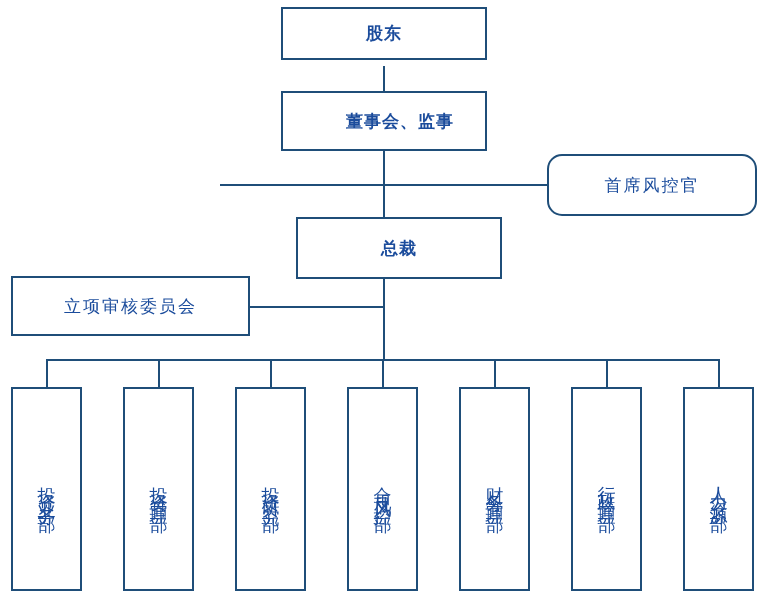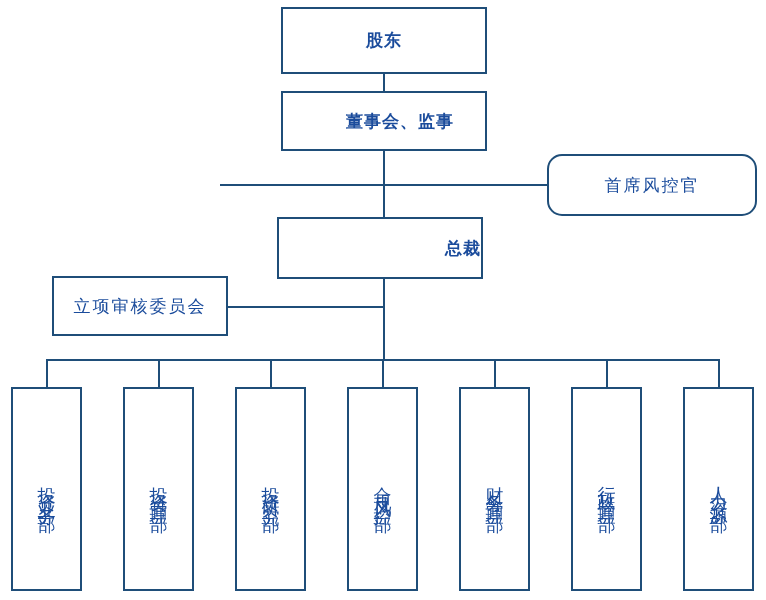--- a/index.html
+++ b/index.html
@@ -50,38 +50,38 @@
   <div class="line" style="left:219px; top:306px; width:164px; height:2px;"></div>
   <div class="line" style="left:46px;  top:359px; width:674px; height:2px;"></div>
   <div class="line" style="left:46px;  top:359px; width:2px;   height:28px;"></div>
   <div class="line" style="left:158px; top:359px; width:2px;   height:28px;"></div>
   <div class="line" style="left:270px; top:359px; width:2px;   height:28px;"></div>
   <div class="line" style="left:382px; top:359px; width:2px;   height:28px;"></div>
   <div class="line" style="left:494px; top:359px; width:2px;   height:28px;"></div>
   <div class="line" style="left:606px; top:359px; width:2px;   height:28px;"></div>
   <div class="line" style="left:718px; top:359px; width:2px;   height:28px;"></div>
 
-  <div class="node bold" style="left:281px; top:7px; width:206px; height:67px;">
+  <div class="node bold" style="left:281px; top:7px; width:206px; height:53px;">
     <span>股东</span>
   </div>
 
   <div class="node bold" style="left:281px; top:91px; width:206px; height:60px;padding-left:32px;">
     <span>董事会、监事</span>
   </div>
 
 
   <div class="node" style="left:547px; top:154px; width:210px; height:62px;border-radius:15px;">
     <span>首席风控官</span>
   </div>
 
-  <div class="node bold" style="left:277px; top:217px; width:206px; height:62px;justify-content:flex-end;">
+  <div class="node bold" style="left:296px; top:217px; width:206px; height:62px;">
     <span>总裁</span>
   </div>
 
-  <div class="node" style="left:11px; top:276px; width:176px; height:60px;margin-left:41px;">
+  <div class="node" style="left:11px; top:276px; width:239px; height:60px;">
     <span>立项审核委员会</span>
   </div>
 
   <div class="node dept" style="left:11px; top:387px; width:71px; height:204px;">
     <span>投资业务部</span>
   </div>
   <div class="node dept" style="left:123px; top:387px; width:71px; height:204px;">
     <span>投资管理部</span>
   </div>
   <div class="node dept" style="left:235px; top:387px; width:71px; height:204px;">

